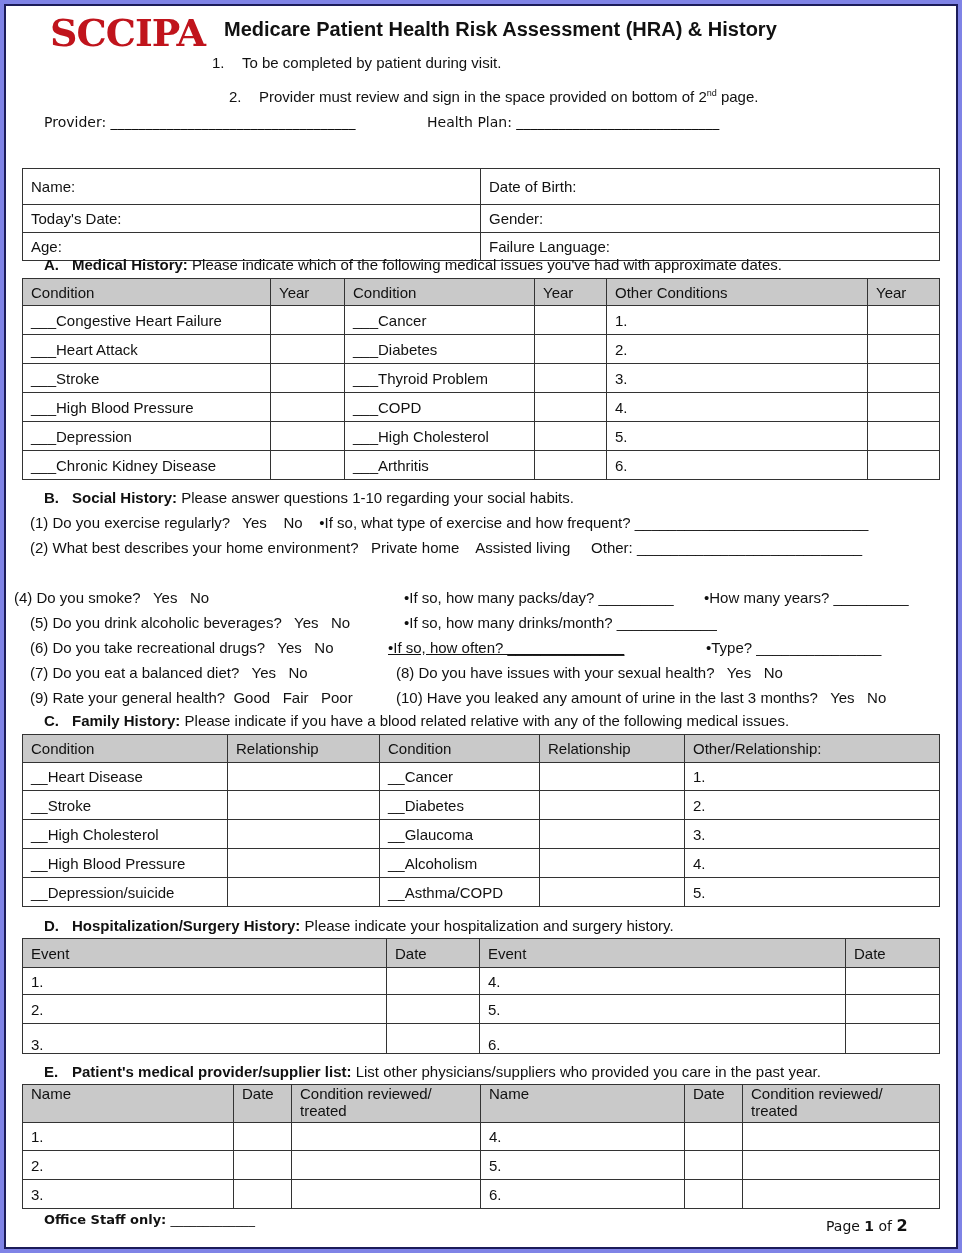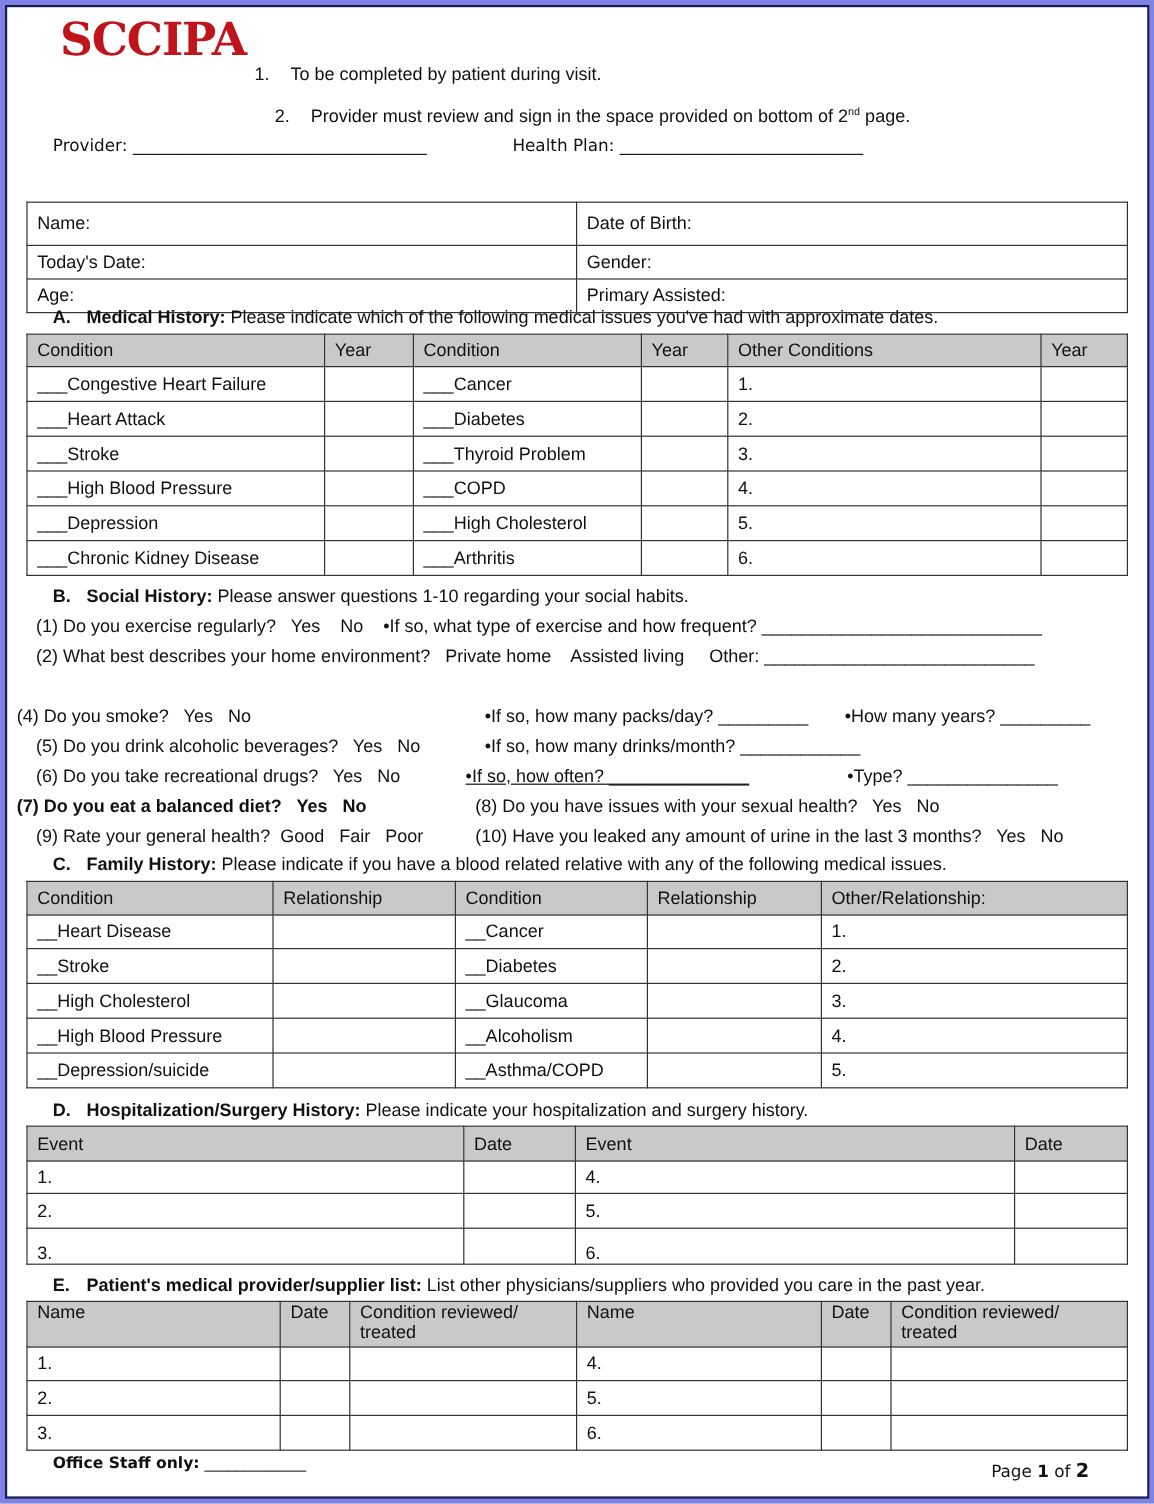--- a/index.html
+++ b/index.html
@@ -20,20 +20,21 @@
   .q{position:absolute;font-size:15px;white-space:pre;}
   .foot{position:absolute;font-family:"DejaVu Sans",sans-serif;font-size:13px;}
 </style>
 </head>
 <body>
 
 <div class="frame">
 <div class="page">
 
   <div class="logo">SCCIPA</div>
+  <div class="title">Medicare Patient Health Risk Assessment (HRA) &amp; History</div>
 
   <div class="instr" style="top:48px;">
     <span class="n">1.</span><span>To be completed by patient during visit.</span>
   </div>
   <div class="instr" style="top:82px;margin-left:17px;">
     <span class="n">2.</span><span>Provider must review and sign in the space provided on bottom of 2</span><sup style="font-size:9px">nd</sup><span> page.</span>
   </div>
 
   <div class="provider-line" style="left:38px;">Provider: ___________________________________</div>
   <div class="provider-line" style="left:421px;">Health Plan: _____________________________</div>
@@ -47,21 +48,21 @@
           <tr style="height:36px">
             <td>Name:</td>
             <td>Date of Birth:</td>
           </tr>
     <tr style="height:28px">
             <td>Today's Date:</td>
             <td>Gender:</td>
           </tr>
     <tr style="height:28px">
             <td>Age:</td>
-            <td>Primary Assisted:</td>
+            <td>Failure Language:</td>
           </tr>
   </tbody>
       </table>
 
   <div class="sec" style="top:250px;">
     <span class="l">A.</span><b>Medical History:</b><span> Please indicate which of the following medical issues you've had with approximate dates.</span>
   </div>
   <table style="top:272px;">
     <colgroup>
           <col style="width:248px">
@@ -137,21 +138,21 @@
   <div class="q" style="left:24px;top:508px;">(1) Do you exercise regularly?   Yes    No    •If so, what type of exercise and how frequent? ____________________________</div>
   <div class="q" style="left:24px;top:533px;">(2) What best describes your home environment?   Private home    Assisted living     Other: ___________________________</div>
   <div class="q" style="left:8px;top:583px;">(4) Do you smoke?   Yes   No</div>
   <div class="q" style="left:398px;top:583px;">•If so, how many packs/day? _________</div>
   <div class="q" style="left:698px;top:583px;">•How many years? _________</div>
   <div class="q" style="left:24px;top:608px;">(5) Do you drink alcoholic beverages?   Yes   No</div>
   <div class="q" style="left:398px;top:608px;">•If so, how many drinks/month? ____________</div>
   <div class="q" style="left:24px;top:633px;">(6) Do you take recreational drugs?   Yes   No</div>
   <div class="q" style="left:382px;top:633px;text-decoration:underline;">•If so, how often? ______________</div>
   <div class="q" style="left:700px;top:633px;">•Type? _______________</div>
-  <div class="q" style="left:8px;top:658px;font-weight:bold;">(7) Do you eat a balanced diet?   Yes   No</div>
+  <div class="q" style="left:24px;top:658px;">(7) Do you eat a balanced diet?   Yes   No</div>
   <div class="q" style="left:390px;top:658px;">(8) Do you have issues with your sexual health?   Yes   No</div>
   <div class="q" style="left:24px;top:683px;">(9) Rate your general health?  Good   Fair   Poor</div>
   <div class="q" style="left:390px;top:683px;">(10) Have you leaked any amount of urine in the last 3 months?   Yes   No</div>
 
   <div class="sec" style="top:706px;">
     <span class="l">C.</span><b>Family History:</b><span> Please indicate if you have a blood related relative with any of the following medical issues.</span>
   </div>
   <table style="top:728px;">
     <colgroup>
           <col style="width:205px">

